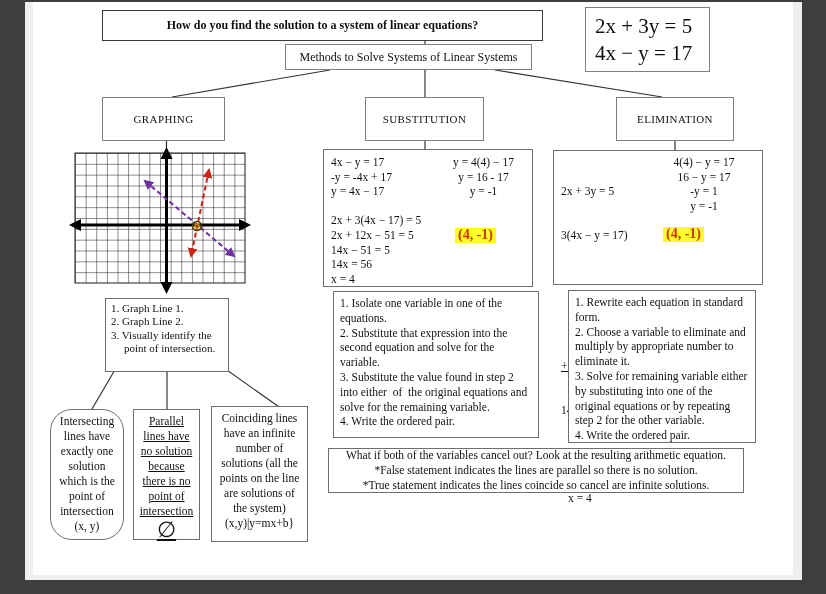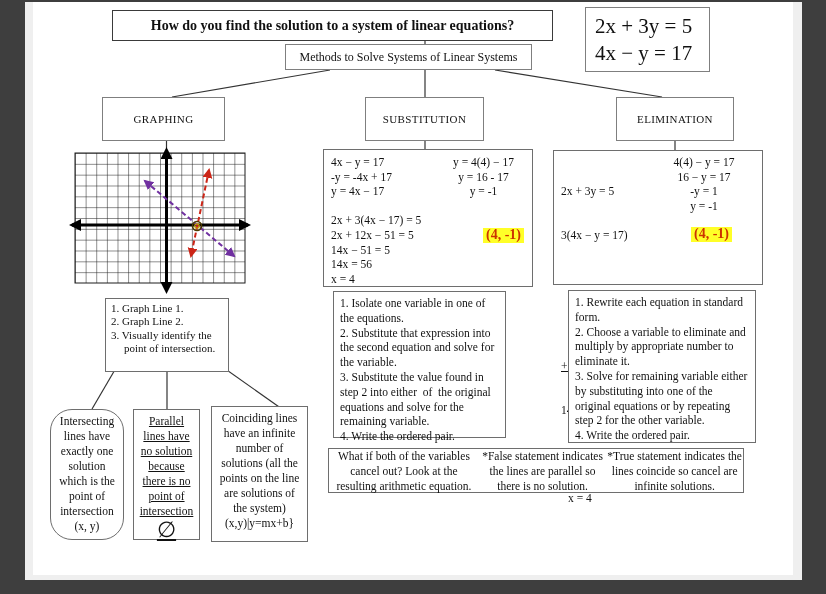--- a/index.html
+++ b/index.html
@@ -2,23 +2,23 @@
 <html><head>
 <meta charset="utf-8">
 <style>
   html,body{margin:0;padding:0;background:#3e3e3e;}
   .stage{position:relative;width:826px;height:594px;background:#3e3e3e;overflow:hidden;
          font-family:"Liberation Serif", serif;color:#111;}
   .frame{position:absolute;left:25px;top:2px;width:777px;height:578px;background:#efefef;}
   .page{position:absolute;left:33px;top:2px;width:760px;height:573px;background:#ffffff;}
   .overlay{position:absolute;left:0;top:0;pointer-events:none;}
   .box{position:absolute;background:#fff;border:1px solid #6e6e6e;box-sizing:border-box;}
-  .title-box{left:112px;top:10px;width:441px;height:31px;border-color:#3a3a3a;
+  .title-box{left:102px;top:10px;width:441px;height:31px;border-color:#3a3a3a;
              display:flex;align-items:center;justify-content:center;
-             font-weight:bold;font-size:14px;}
+             font-weight:bold;font-size:12px;}
   .system-box{left:585px;top:7px;width:125px;height:65px;border-color:#7f7f7f;
               display:flex;flex-direction:column;justify-content:center;
               padding-left:9px;font-size:21px;line-height:27px;}
   .methods-box{left:285px;top:44px;width:247px;height:26px;border-color:#7f7f7f;
                display:flex;align-items:center;justify-content:center;font-size:12px;}
   .branch-box{height:44px;display:flex;align-items:center;justify-content:center;
               font-size:11px;letter-spacing:.4px;border-color:#7f7f7f;}
   .gb{left:102px;top:97px;width:123px;}
   .sb{left:365px;top:97px;width:119px;}
   .eb{left:616px;top:97px;width:118px;}
@@ -37,28 +37,28 @@
   .elimwork{left:553px;top:150px;width:210px;height:135px;}
   .col{position:absolute;white-space:pre-wrap;}
   .sub-left{left:7px;top:5px;}
   .sub-right{left:112px;top:5px;width:95px;text-align:center;}
   .elim-left{left:7px;top:4px;}
   .elim-right{left:100px;top:4px;width:100px;text-align:center;white-space:pre-wrap;}
   .wline{min-height:14.6px;}
   .u-line{text-decoration:underline;}
   .ind1{padding-left:7px;}
   .sol{position:absolute;background:#ffff28;color:#cc3300;font-weight:bold;font-size:14px;
-       padding:0 3px;margin-left:28px;}
+       padding:0 3px;}
   .sol-sub{left:131px;top:78px;}
   .sol-elim{left:109px;top:76px;}
   .steps{font-size:11.5px;line-height:14.8px;padding:4px 6px;white-space:pre-wrap;}
-  .substeps{left:333px;top:291px;width:173px;height:147px;}
+  .substeps{left:333px;top:291px;width:206px;height:147px;}
   .elimsteps{left:568px;top:290px;width:188px;height:153px;}
   .note{left:328px;top:448px;width:416px;height:45px;font-size:11.5px;line-height:15px;
-        text-align:center;display:flex;flex-direction:row;justify-content:center;}
+        text-align:center;display:flex;flex-direction:column;justify-content:center;}
 </style>
 </head>
 <body>
 
 <div class="stage">
   <div class="frame"></div>
   <div class="page"></div>
 
   <svg class="overlay" width="826" height="594" viewBox="0 0 826 594">
     <defs>

